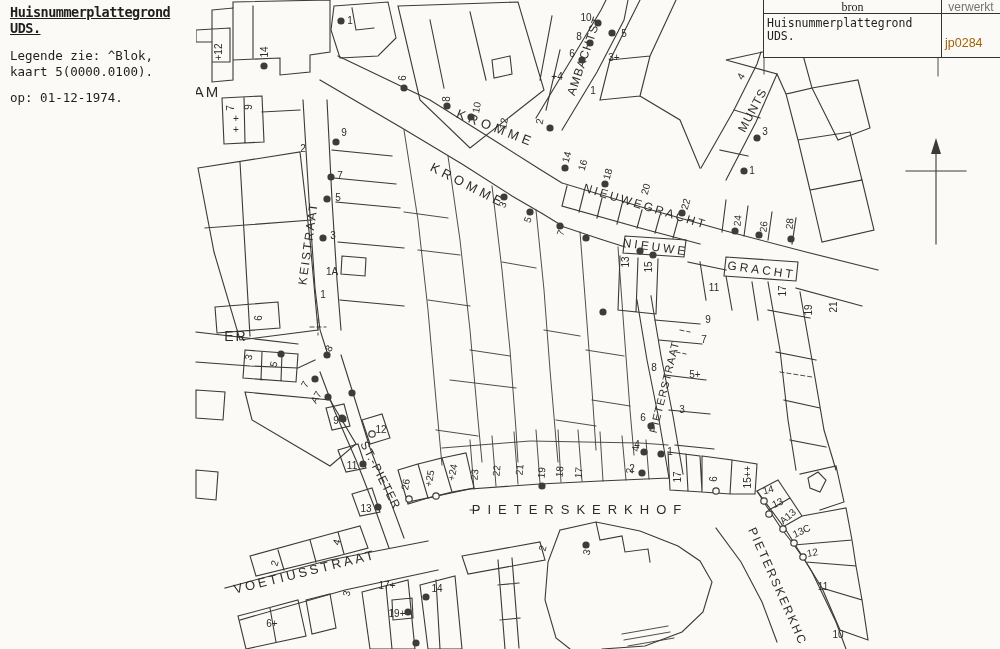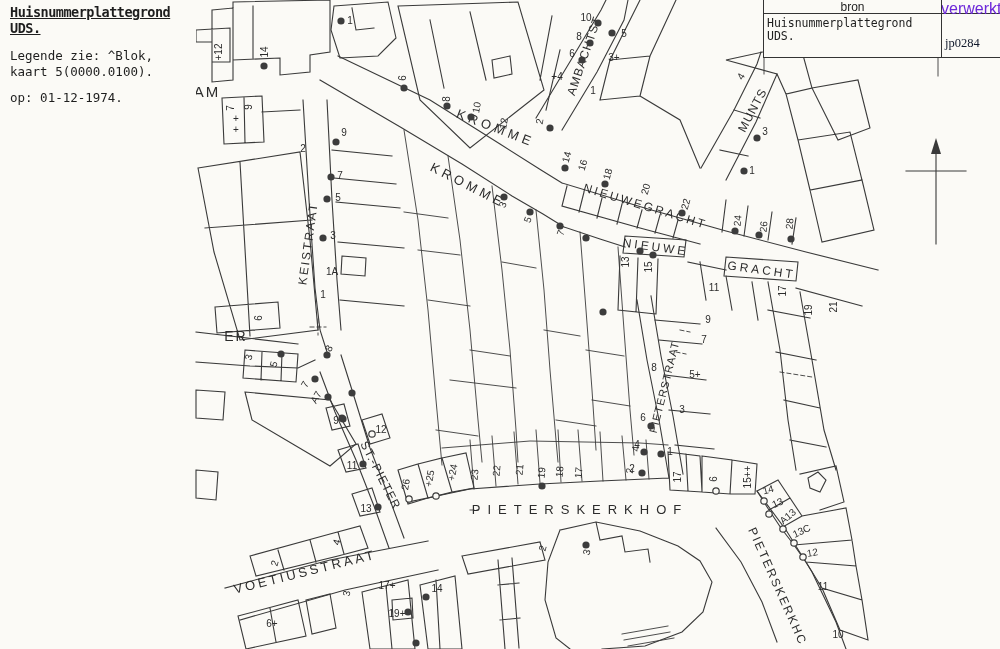--- a/index.html
+++ b/index.html
@@ -17,27 +17,27 @@
   #info{position:absolute;left:10px;top:4px;width:186px;background:#fbfaf6;
         font-family:"DejaVu Sans Mono","Liberation Mono",monospace;font-size:12.5px;
         line-height:16px;color:#1e1e1e;}
   #info .title{font-size:13.5px;font-weight:700;text-decoration:underline;margin-bottom:12px;letter-spacing:-0.5px;}
   #info .para{margin-bottom:10px;}
   #info .uplus{text-decoration:underline;}
   
   #srcTable{position:absolute;left:763px;top:0;width:237px;height:57px;
             border-left:1.4px solid #333;border-bottom:1.4px solid #333;background:#fbfaf6;}
   #srcTable .hdr{position:absolute;left:0;top:0;width:100%;height:13px;border-bottom:1.4px solid #333;}
-  #srcTable .hdr .c1{position:absolute;left:0;top:0;width:177px;text-align:center;font-size:12px;color:#1e1e1e;}
-  #srcTable .hdr .c2{position:absolute;left:177px;top:0;width:60px;text-align:center;font-size:16px;color:#6d28d9;}
+  #srcTable .hdr .c1{position:absolute;left:0;top:0;width:177px;text-align:center;font-size:12px;color:#1e1e1e;font-family:Liberation Serif, serif;}
+  #srcTable .hdr .c2{position:absolute;left:177px;top:0;width:60px;text-align:center;font-size:12px;color:#737373;}
   #srcTable .vdiv{position:absolute;left:177px;top:0;width:0;height:57px;border-left:1.4px solid #333;}
   #srcTable .body1{position:absolute;left:3px;top:17px;width:172px;
         font-family:"DejaVu Sans Mono","Liberation Mono",monospace;font-size:11.5px;line-height:13px;color:#1e1e1e;}
   #srcTable .body2{position:absolute;left:181px;top:36px;width:54px;
-        font-family:Liberation Serif, serif;font-size:12.5px;color:#0f172a;}
+        font-family:Liberation Sans, sans-serif;font-size:12.5px;color:#a16207;}
 </style>
 </head>
 <body>
 
 <div id="stage">
 
   <svg id="map-svg" width="1000" height="649" viewBox="0 0 1000 649">
 
     <path class="lines" d="
       M338,56 L430,100 L500,144 L541,170 L562,183

